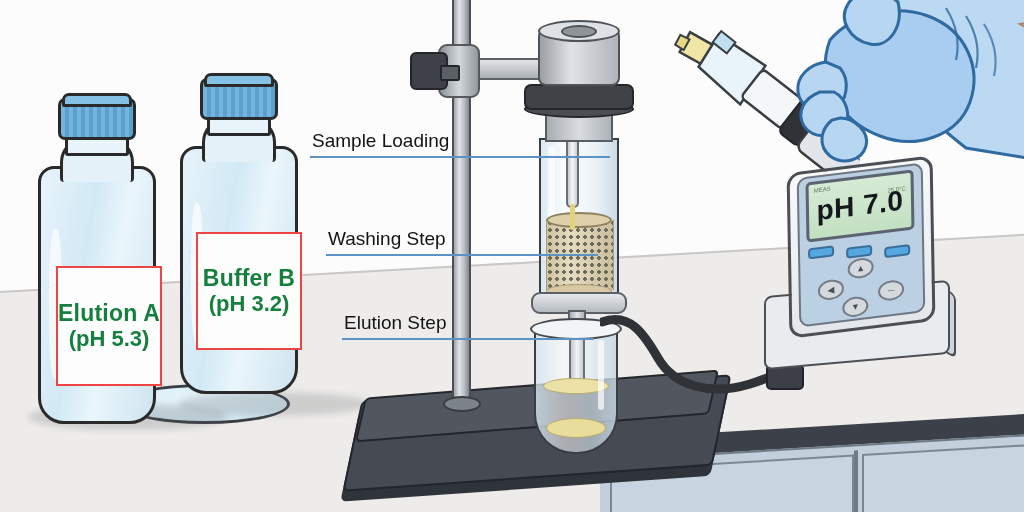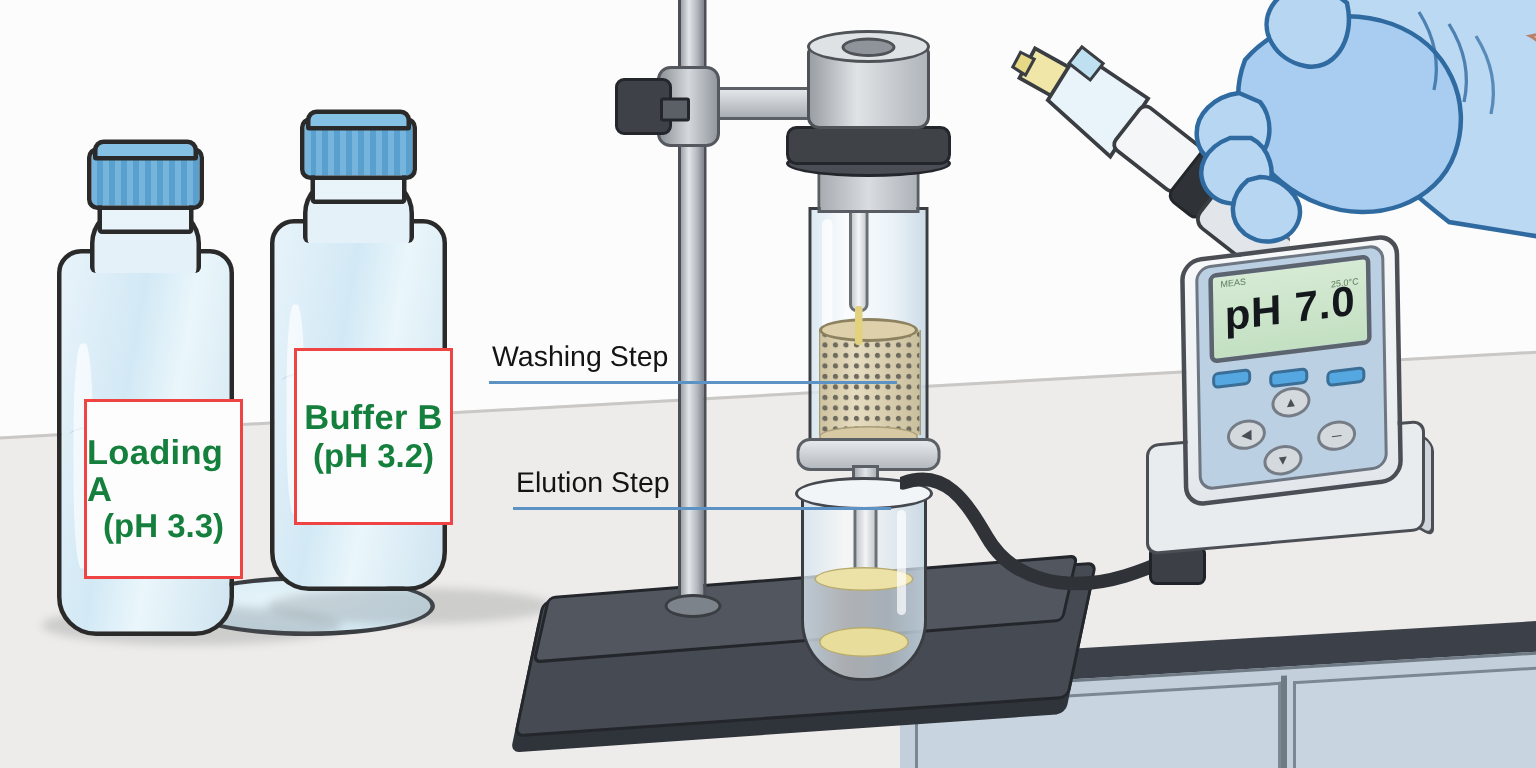--- a/index.html
+++ b/index.html
@@ -310,22 +310,22 @@
   <div class="bottle" style="left:38px;top:112px;width:130px;height:320px;">
     <div class="btl-body">
       <div class="btl-fill-line"></div>
       <div class="btl-gloss" style="left:8px;top:60px;width:13px;height:150px;"></div>
     </div>
     <div class="btl-shoulder"></div>
     <div class="btl-neck"></div>
     <div class="btl-cap"></div>
     <div class="btl-cap-top"></div>
     <div class="btl-label" style="left:18px;top:154px;width:106px;height:120px;">
-      <span class="l1">Loading A</span>
-      <span class="l2">(pH 3.3)</span>
+      <span class="l1">Elution A</span>
+      <span class="l2">(pH 5.3)</span>
     </div>
   </div>
 
   <div class="btl-shadow" style="left:178px;top:392px;width:190px;height:24px;"></div>
   <div class="bottle" style="left:180px;top:92px;width:130px;height:316px;">
     <div class="btl-body" style="height:248px;">
       <div class="btl-fill-line" style="top:96px;"></div>
       <div class="btl-gloss" style="left:8px;top:54px;width:12px;height:140px;"></div>
     </div>
     <div class="btl-shoulder"></div>
@@ -429,20 +429,24 @@
     </div>
 
     <div class="dpad">
       <div class="dbtn" style="left:42px;top:0px;">▲</div>
       <div class="dbtn" style="left:12px;top:18px;">◀</div>
       <div class="dbtn" style="left:72px;top:26px;">─</div>
       <div class="dbtn" style="left:36px;top:38px;">▼</div>
     </div>
   </div>
 
+  <div class="anno" style="left:312px;top:130px;">
+    <div class="anno-text">Sample Loading</div>
+    <div class="anno-line" style="left:-2px;top:26px;width:300px;"></div>
+  </div>
 
   <div class="anno" style="left:328px;top:228px;text-align:right;">
     <div class="anno-text">Washing Step</div>
     <div class="anno-line" style="left:-2px;top:26px;width:272px;"></div>
   </div>
 
   <div class="anno" style="left:344px;top:312px;text-align:right;">
     <div class="anno-text">Elution Step</div>
     <div class="anno-line" style="left:-2px;top:26px;width:252px;"></div>
   </div>

